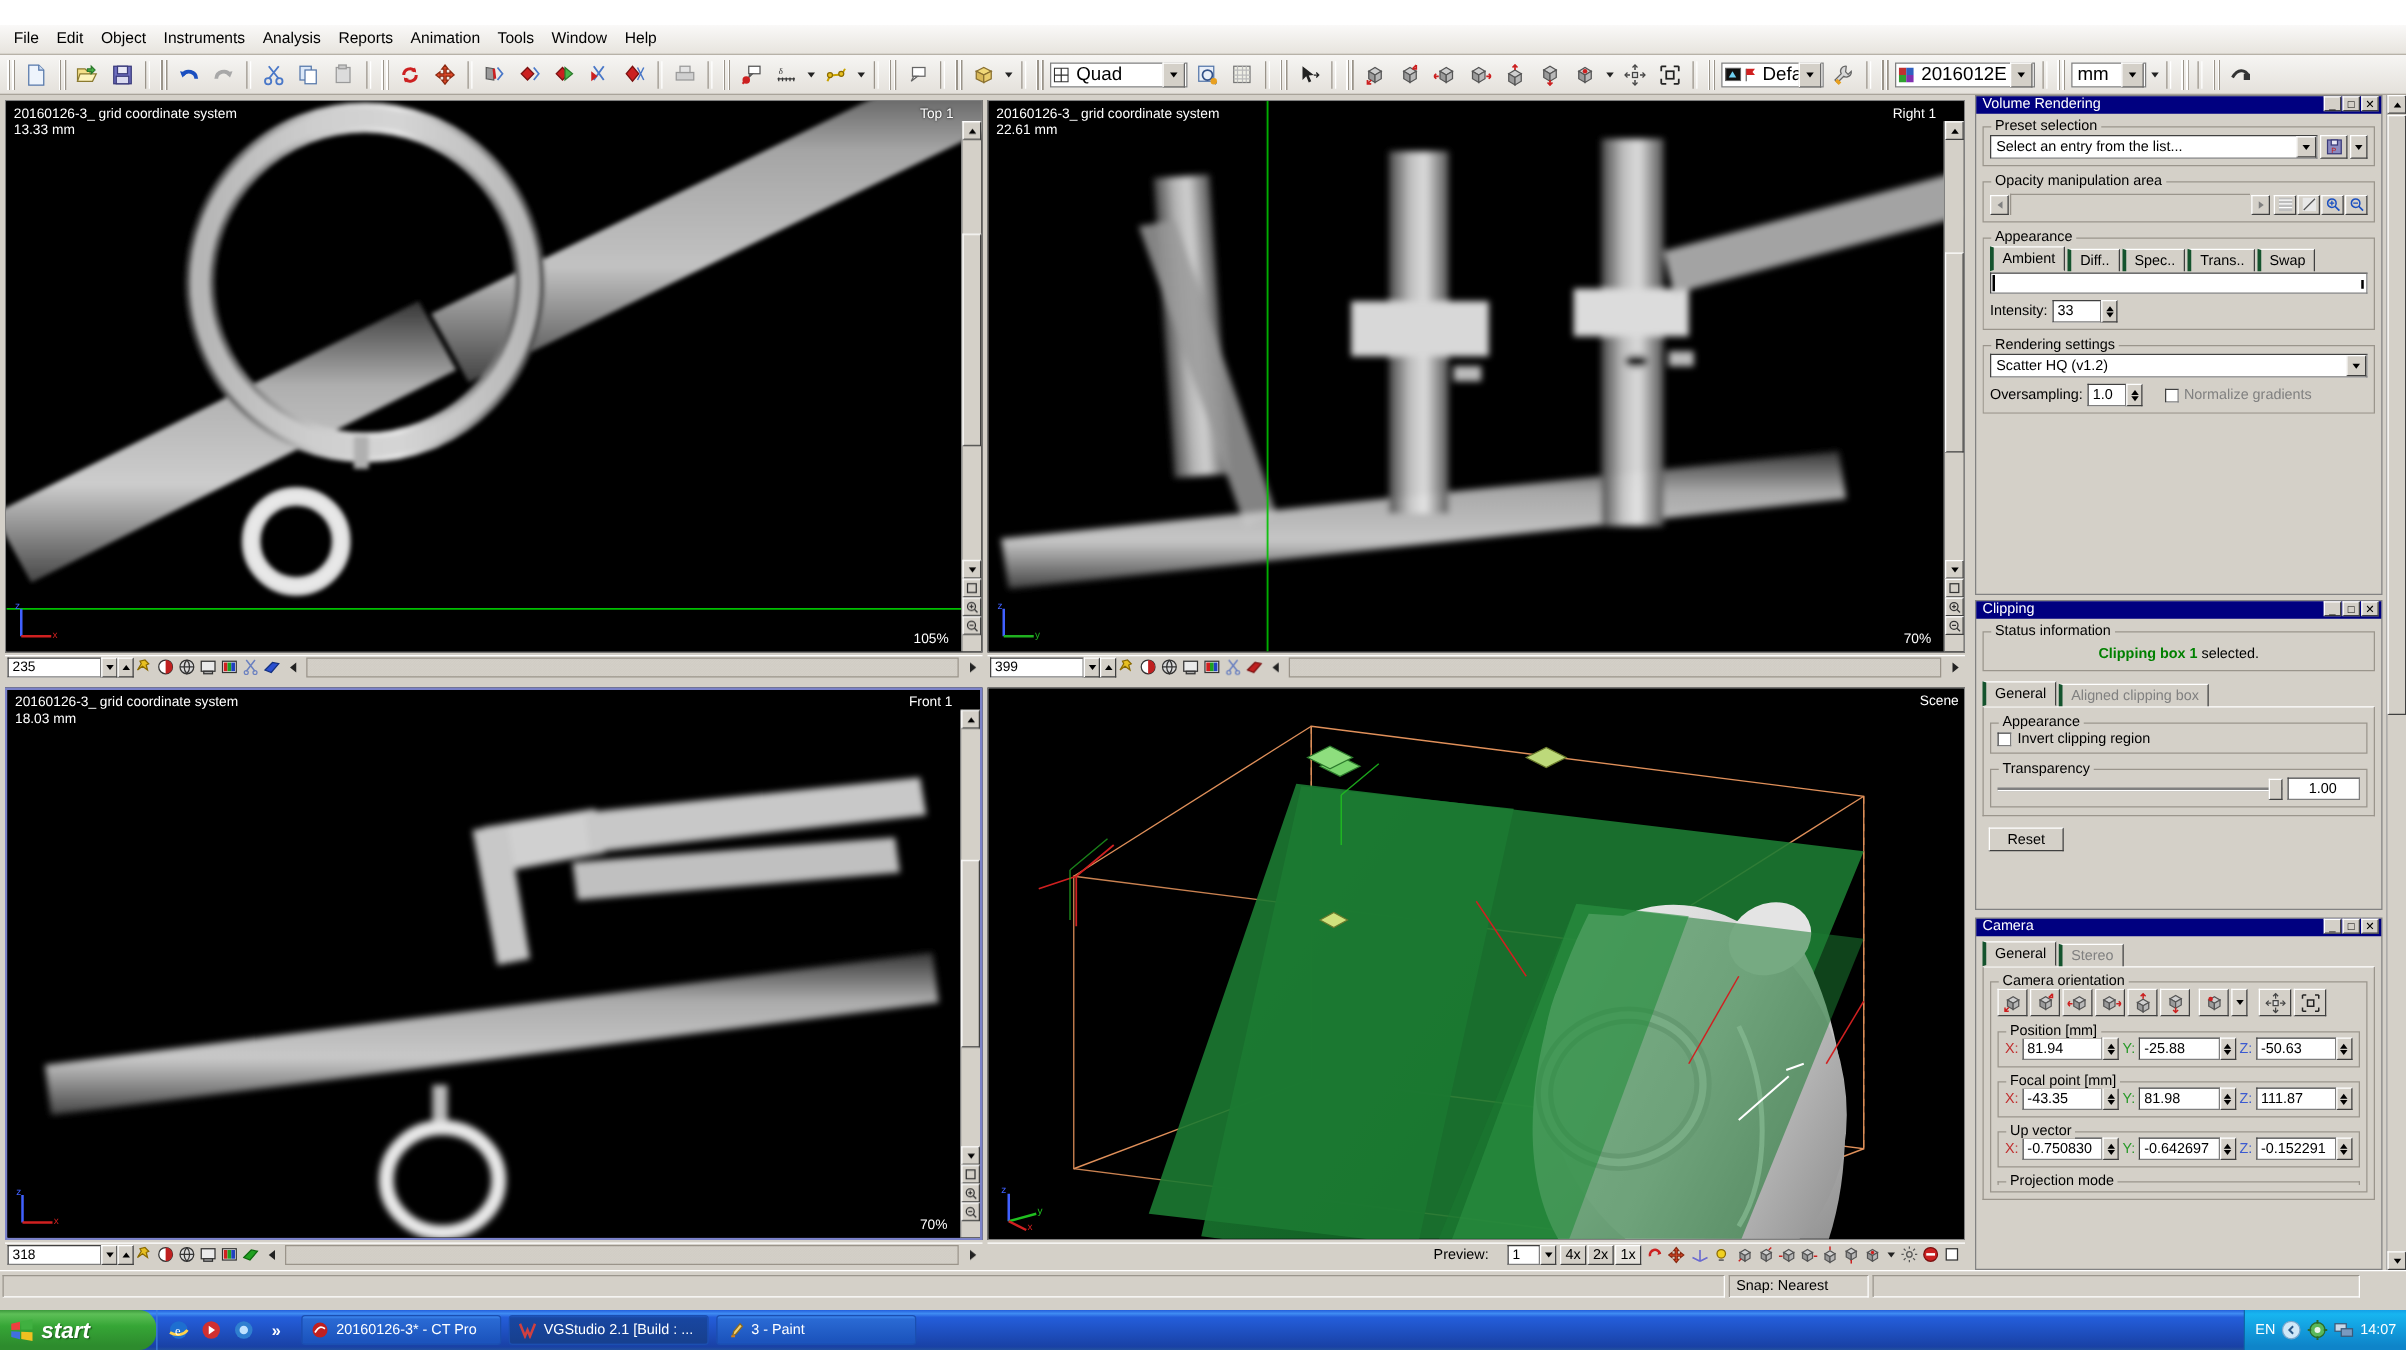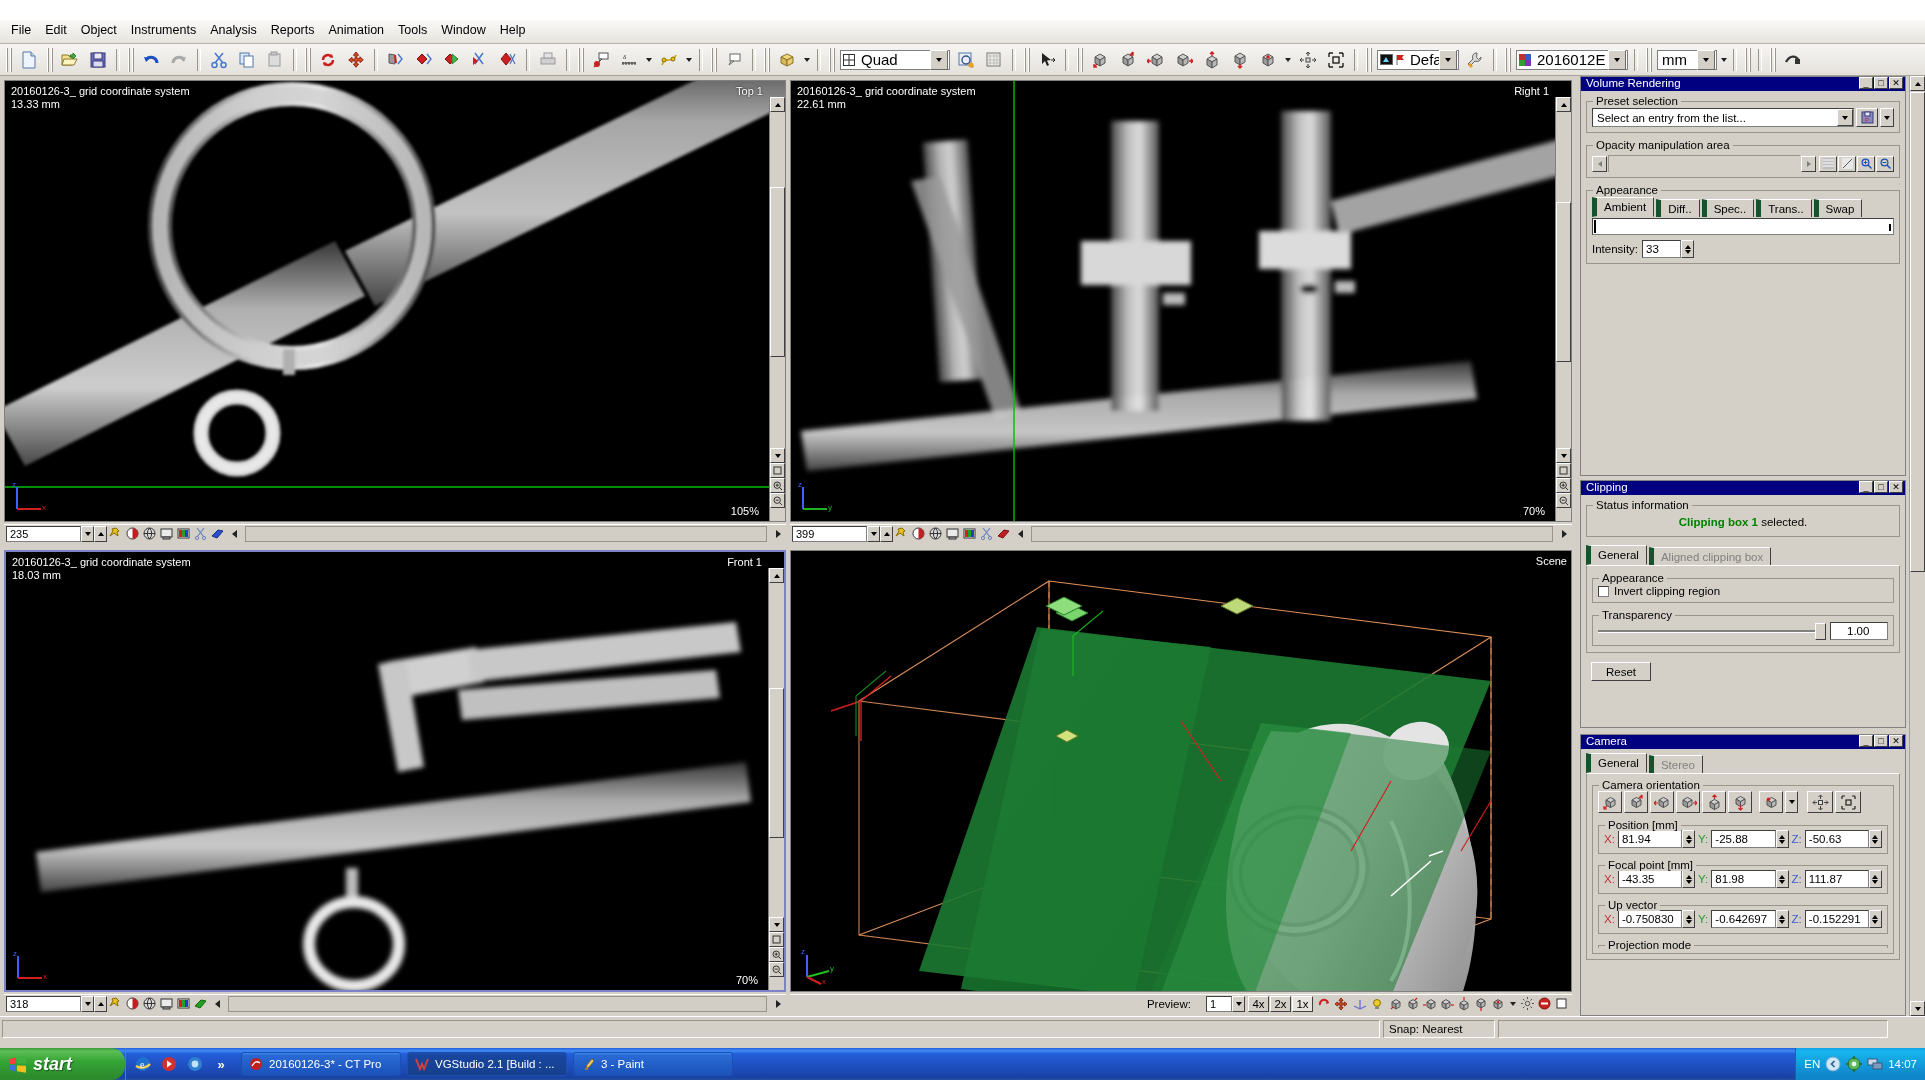--- a/index.html
+++ b/index.html
@@ -99,21 +99,21 @@
   .combo .b:after{content:"";border-left:3.5px solid transparent;border-right:3.5px solid transparent;border-top:4px solid #000;}
 
   .btn3d{background:#d4d0c8;border-top:1px solid #fff;border-left:1px solid #fff;
     border-right:1px solid #404040;border-bottom:1px solid #404040;box-sizing:border-box;
     display:flex;align-items:center;justify-content:center;font-size:11.5px;}
 
   .histo{height:112px;background:#fff;border:1px solid #7f7f7f;border-top-color:#404040;border-left-color:#404040;position:relative;overflow:hidden;}
 
   .tabrow{display:flex;align-items:flex-end;height:20px;margin:0 0 0 0;position:relative;}
   .tab{height:18px;padding:0 7px;display:flex;align-items:center;font-size:11.5px;background:#d4d0c8;
-    border-top:1px solid #fff;border-left:5px solid #14532d;border-right:1px solid #404040;box-sizing:border-box;margin-right:2px;}
+    border-top:1px solid #fff;border-left:3px solid #14532d;border-right:1px solid #404040;box-sizing:border-box;margin-right:2px;}
   .tab.sel{height:20px;background:#d4d0c8;font-weight:normal;border-bottom:1px solid #d4d0c8;}
   .tab.dis{color:#808080;}
 
   .slider{position:relative;height:18px;}
   .slider .track{position:absolute;left:0;right:0;top:8px;height:2px;background:#808080;border-bottom:1px solid #fff;}
   .slider .thumb{position:absolute;top:1px;width:11px;height:17px;background:#d4d0c8;
     border-top:1px solid #fff;border-left:1px solid #fff;border-right:1px solid #404040;border-bottom:1px solid #404040;box-sizing:border-box;}
 
   .txtfield{height:18px;background:#fff;border:1px solid #7f7f7f;border-top-color:#404040;border-left-color:#404040;
     box-sizing:border-box;font-size:11.5px;padding-left:16px;line-height:16px;}
@@ -1175,20 +1175,39 @@
           <div class="spinbox" style="width:52px;">
             <span class="f">33</span>
             <span class="ar">
                 <i class="up"></i>
                 <i class="dn"></i>
               </span>
           </div>
         </div>
       </div>
 
+      <div class="grp" style="margin-top:12px;">
+        <span class="lgd">Rendering settings</span>
+        <div class="combo">
+          <span class="v">Scatter HQ (v1.2)</span>
+          <span class="b"></span>
+        </div>
+        <div style="display:flex;align-items:center;margin-top:5px;">
+          <span style="font-size:11.5px;margin-right:4px;">Oversampling:</span>
+          <div class="spinbox" style="width:44px;">
+            <span class="f">1.0</span>
+            <span class="ar">
+                <i class="up"></i>
+                <i class="dn"></i>
+              </span>
+          </div>
+          <span class="chk" style="margin-left:18px;"></span>
+          <span style="font-size:11.5px;margin-left:4px;color:#808080;">Normalize gradients</span>
+        </div>
+      </div>
     </div>
 
     <div class="panel" style="top:404px;height:248px;">
       <div class="ptitle">
         <span class="t">Clipping</span>
         <span class="pbtn">_</span>
         <span class="pbtn">□</span>
         <span class="pbtn">✕</span>
       </div>
 

